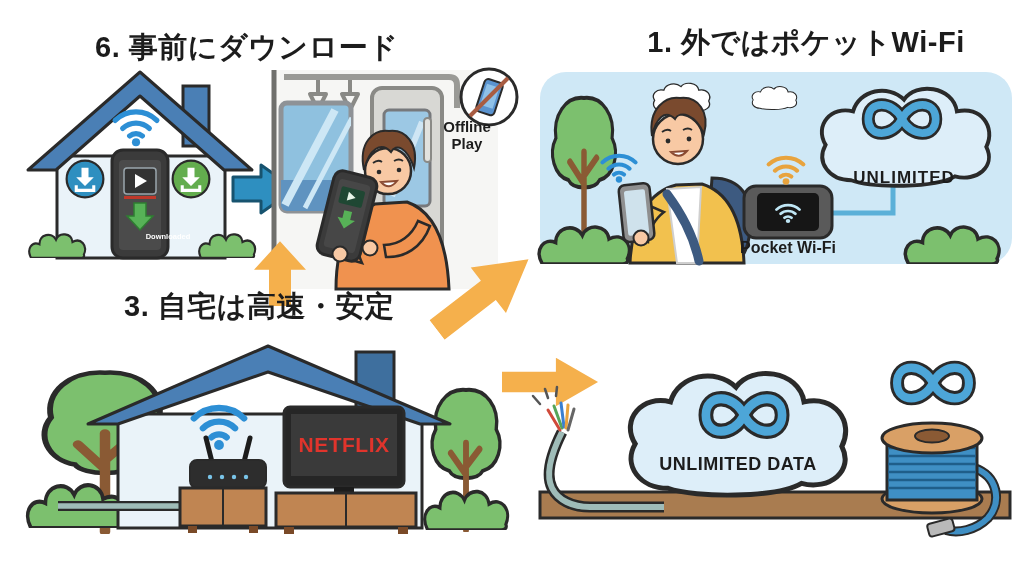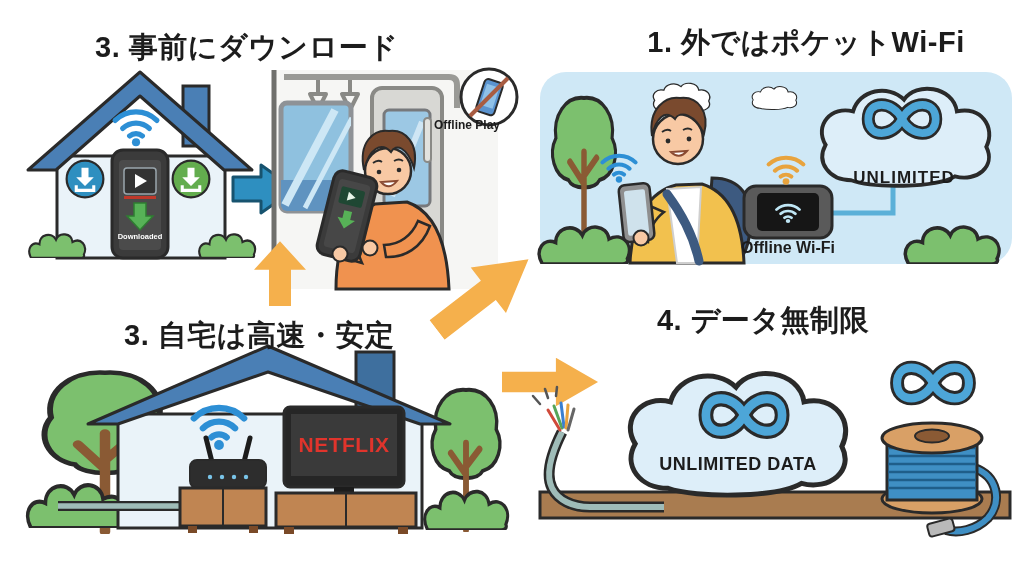--- a/index.html
+++ b/index.html
@@ -8,29 +8,29 @@
     --cloud-blue:#DDEEF9; --infinity-blue:#4DA6D8; --netflix-red:#E0342C; --ground-brown:#A97C50;
     --wood-brown:#C08552; --green:#7CC06E; --skin:#F8C9A4; --hair-brown:#7A4A2E;
     --sweater-orange:#F0924F; --jacket-yellow:#F2C14E; --backpack-navy:#3D5A80;
   }
   html,body{margin:0;padding:0;background:#fff;}
   .stage{position:relative;width:1024px;height:576px;background:#fff;overflow:hidden;
          font-family:"Liberation Sans",sans-serif;}
   .stage svg{position:absolute;left:0;top:0;}
   .txt{position:absolute;font-weight:bold;color:#1c1c1c;text-align:center;line-height:1.1;}
   .title{font-size:29px;white-space:nowrap;letter-spacing:0.5px;}
-  .lbl-offline{left:426px;top:119px;width:82px;font-size:12px;}
+  .lbl-offline{left:426px;top:119px;width:82px;font-size:15px;}
   .lbl-pocket{left:726px;top:239px;width:124px;font-size:16px;white-space:nowrap;}
   .lbl-unlimited{left:839px;top:149px;width:130px;font-size:17px;letter-spacing:1px;margin-top:20px;}
   .lbl-unldata{left:636px;top:455px;width:204px;font-size:18px;letter-spacing:0.5px;}
   .lbl-netflix{left:291px;top:433px;width:106px;font-size:21px;color:var(--netflix-red);letter-spacing:0.5px;}
-  .lbl-downloaded{left:112px;top:233px;width:56px;font-size:7.5px;color:#fff;font-weight:bold;}
+  .lbl-downloaded{left:112px;top:233px;width:56px;font-size:7.5px;color:#fff;font-weight:bold;padding-left:28px;}
   .t1{left:95px;top:32px;width:300px;}
   .t2{left:610px;top:27px;width:392px;}
-  .t3{left:124px;top:320px;width:268px;}
+  .t3{left:124px;top:291px;width:268px;}
   .t4{left:653px;top:305px;width:220px;}
   
   .f-roof{fill:var(--roof-blue)} .f-wall{fill:var(--wall-blue)} .f-sky{fill:var(--sky-blue)}
   .f-sweater{fill:var(--sweater-orange)} .f-jacket{fill:var(--jacket-yellow)} .f-navy{fill:var(--backpack-navy)}
   .f-skin{fill:var(--skin)} .f-hair{fill:var(--hair-brown)} .f-dark{fill:#3b3b3b}
   .f-arrow-blue{fill:var(--arrow-blue)} .f-ground{fill:var(--ground-brown)} .f-wood{fill:var(--wood-brown)}
   .s-out{stroke:var(--outline)}
   .c-green{color:var(--green)} .c-arrow{color:var(--arrow-orange)} .c-infinity{color:var(--infinity-blue)}
   .c-wifi-blue{color:var(--wifi-blue)} .c-wifi-orange{color:var(--wifi-orange)} .c-wifi-white{color:#BFE6F5}
   .c-white-cloud{color:#ffffff} .c-lightcloud{color:var(--cloud-blue)}
@@ -269,24 +269,23 @@
       <ellipse cx="932" cy="499" rx="50" ry="14" fill="#d9a066" class="s-out" stroke-width="3"></ellipse>
       <rect x="887" y="438" width="90" height="62" fill="#3f8fc4" class="s-out" stroke-width="3"></rect>
       <path d="M888,448 H976 M888,456 H976 M888,464 H976 M888,472 H976 M888,480 H976 M888,488 H976" stroke="#1f5e8a" stroke-width="2.5"></path>
       <ellipse cx="932" cy="438" rx="50" ry="15" fill="#d9a066" class="s-out" stroke-width="3"></ellipse>
       <ellipse cx="932" cy="436" rx="17" ry="6.5" fill="#8a5a34" class="s-out" stroke-width="2"></ellipse>
     </g>
     <use href="#infinity" x="884" y="356" width="98" height="54" class="c-infinity"></use>
   </g>
 </svg>
 
-<div class="txt title t1">3. 事前にダウンロード</div>
+<div class="txt title t1">6. 事前にダウンロード</div>
 <div class="txt title t2">1. 外ではポケットWi-Fi</div>
 <div class="txt title t3">3. 自宅は高速・安定</div>
-<div class="txt title t4">4. データ無制限</div>
 <div class="txt lbl-downloaded">Downloaded</div>
 <div class="txt lbl-offline">Offline Play</div>
 <div class="txt lbl-unlimited">UNLIMITED</div>
-<div class="txt lbl-pocket">Offline Wi-Fi</div>
+<div class="txt lbl-pocket">Pocket Wi-Fi</div>
 <div class="txt lbl-netflix">NETFLIX</div>
 <div class="txt lbl-unldata">UNLIMITED DATA</div>
 
 </div>
 
 </body></html>

